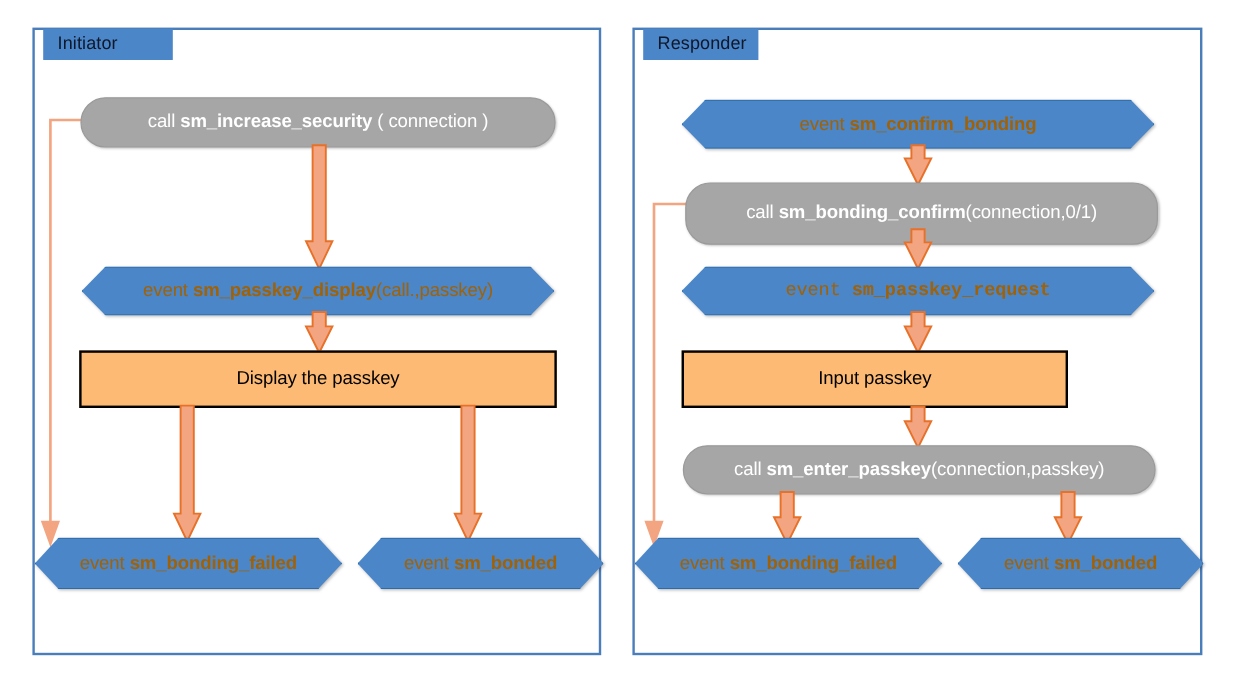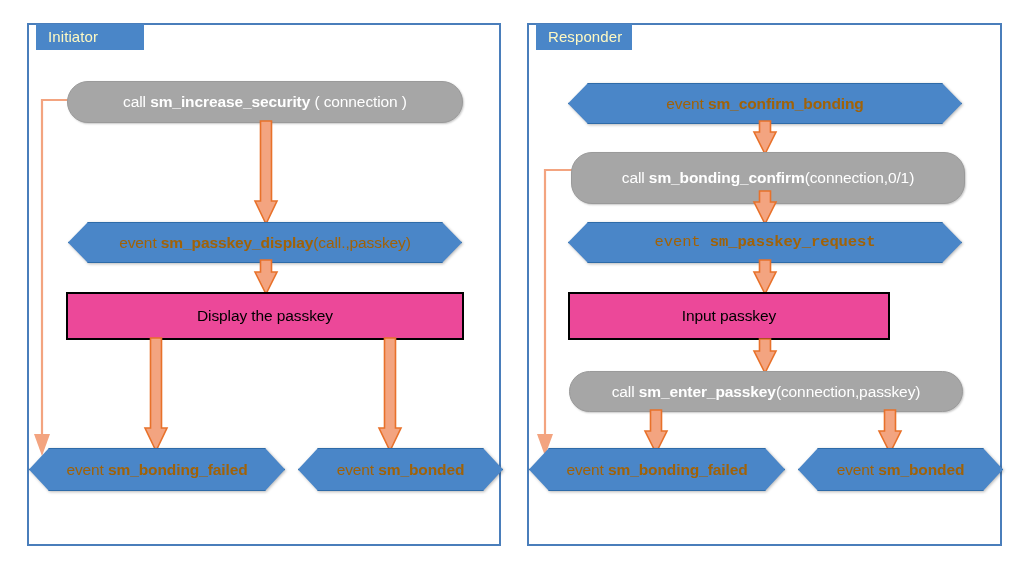--- a/index.html
+++ b/index.html
@@ -16,21 +16,21 @@
     border:2px solid #4A7EBB;
     background:#ffffff;
     box-sizing:border-box;
   }
   #panel-initiator{left:27px;top:23px;width:474px;height:523px;}
   #panel-responder{left:527px;top:23px;width:475px;height:523px;}
 
   .panel-tab{
     position:absolute;
     background:#4A86C8;
-    color:#fef9c3;
+    color:#0f172a;
     font-size:15px;
     line-height:26px;
     height:26px;
     padding:0 10px 0 12px;
     box-sizing:border-box;
     white-space:nowrap;
     letter-spacing:.1px;
   }
   #tab-initiator{left:36px;top:24px;width:108px;}
   #tab-responder{left:536px;top:24px;width:96px;}
@@ -70,21 +70,21 @@
     position:absolute;left:0;top:0;width:100%;height:100%;
     background:#4A86C8;
     border:1px solid #2E6BA8;
     box-sizing:border-box;
     -webkit-clip-path:polygon(20px 0,calc(100% - 20px) 0,100% 50%,calc(100% - 20px) 100%,20px 100%,0 50%);
     clip-path:polygon(20px 0,calc(100% - 20px) 0,100% 50%,calc(100% - 20px) 100%,20px 100%,0 50%);
     z-index:1;
   }
   
   .shape-rect{
-    background:#ec4899;
+    background:#fdba74;
     border:2px solid #000000;
     color:#000000;
   }
   .shape-rect .t{font-size:15.5px;}
 
   
   .barrow{position:absolute;}
   .barrow svg{display:block;overflow:visible;}
 
   

